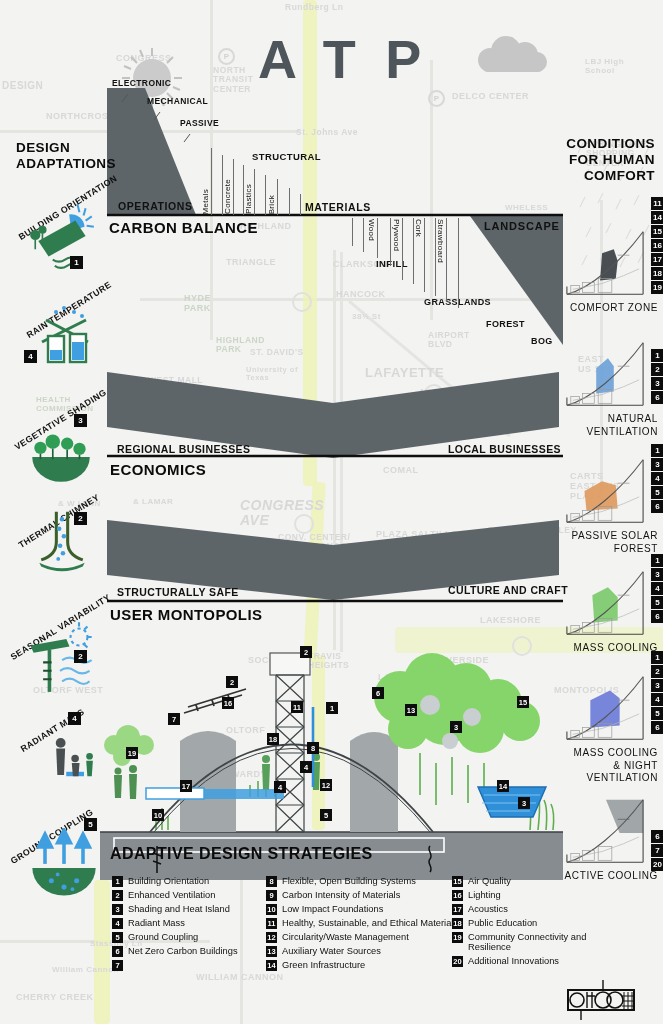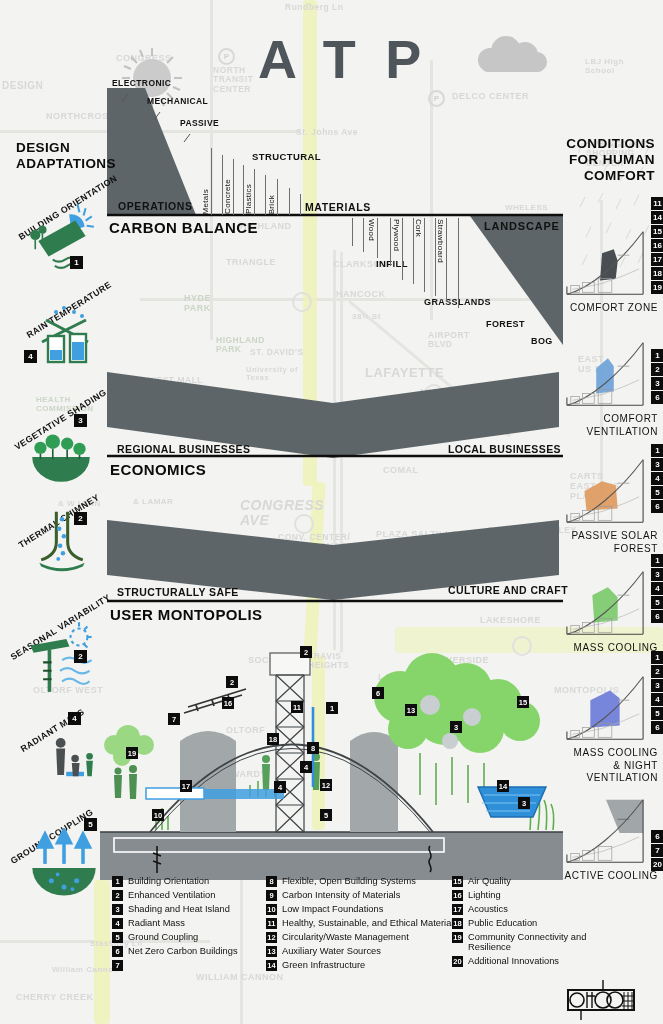--- a/index.html
+++ b/index.html
@@ -455,21 +455,21 @@
       <rect x="20" y="56" width="12" height="10" fill="none" stroke="#999" stroke-width=".7"></rect>
       <rect x="36" y="52" width="14" height="14" fill="none" stroke="#999" stroke-width=".7"></rect>
       <path d="M56,28 H68" stroke="#999" stroke-width=".8"></path>
     </svg>
     <div class="badge-col" style="top:11px">
       <span class="badge-sq">1</span>
       <span class="badge-sq">2</span>
       <span class="badge-sq">3</span>
       <span class="badge-sq">6</span>
     </div>
-    <div class="chart-label">COMFORT VENTILATION</div>
+    <div class="chart-label">NATURAL VENTILATION</div>
   </div>
 
   <div class="chart-block" style="top:455px">
     <svg width="84" height="72" viewBox="0 0 86 72">
       <polygon points="22,36 40,26 54,30 56,54 24,56" opacity=".92" fill="#df9a5f"></polygon>
       <path d="M4,68 H82 M82,4 V68 M4,60 V68" stroke="#444" stroke-width="1.1" fill="none"></path>
       <path d="M4,68 C28,62 58,36 82,4" stroke="#555" stroke-width="1.1" fill="none"></path>
       <path d="M10,63 L40,57 L62,49 L78,42" stroke="#b5b5b5" stroke-width=".7" fill="none"></path>
       <rect x="8" y="59" width="9" height="7" fill="none" stroke="#999" stroke-width=".7"></rect>
       <rect x="20" y="56" width="12" height="10" fill="none" stroke="#999" stroke-width=".7"></rect>
@@ -651,20 +651,21 @@
     <span class="badge-sq d" style="left: 405px; top: 704px;">13</span>
 
     <span class="badge-sq d" style="left: 450px; top: 721px;">3</span>
 
     <span class="badge-sq d" style="left: 517px; top: 696px;">15</span>
 
     <span class="badge-sq d" style="left: 497px; top: 780px;">14</span>
 
     <span class="badge-sq d" style="left: 518px; top: 797px;">3</span>
 
+  <div class="ttl" style="left:110px;top:845px;font-size:16px">ADAPTIVE DESIGN STRATEGIES</div>
 
   <div class="legend-col" style="left:112px;top:876px;width:158px">
 
       <div class="legend-row">
         <span class="badge-sq lg">1</span>
         <span class="legend-label">Building Orientation</span>
       </div>
 
       <div class="legend-row">
         <span class="badge-sq lg">2</span>

